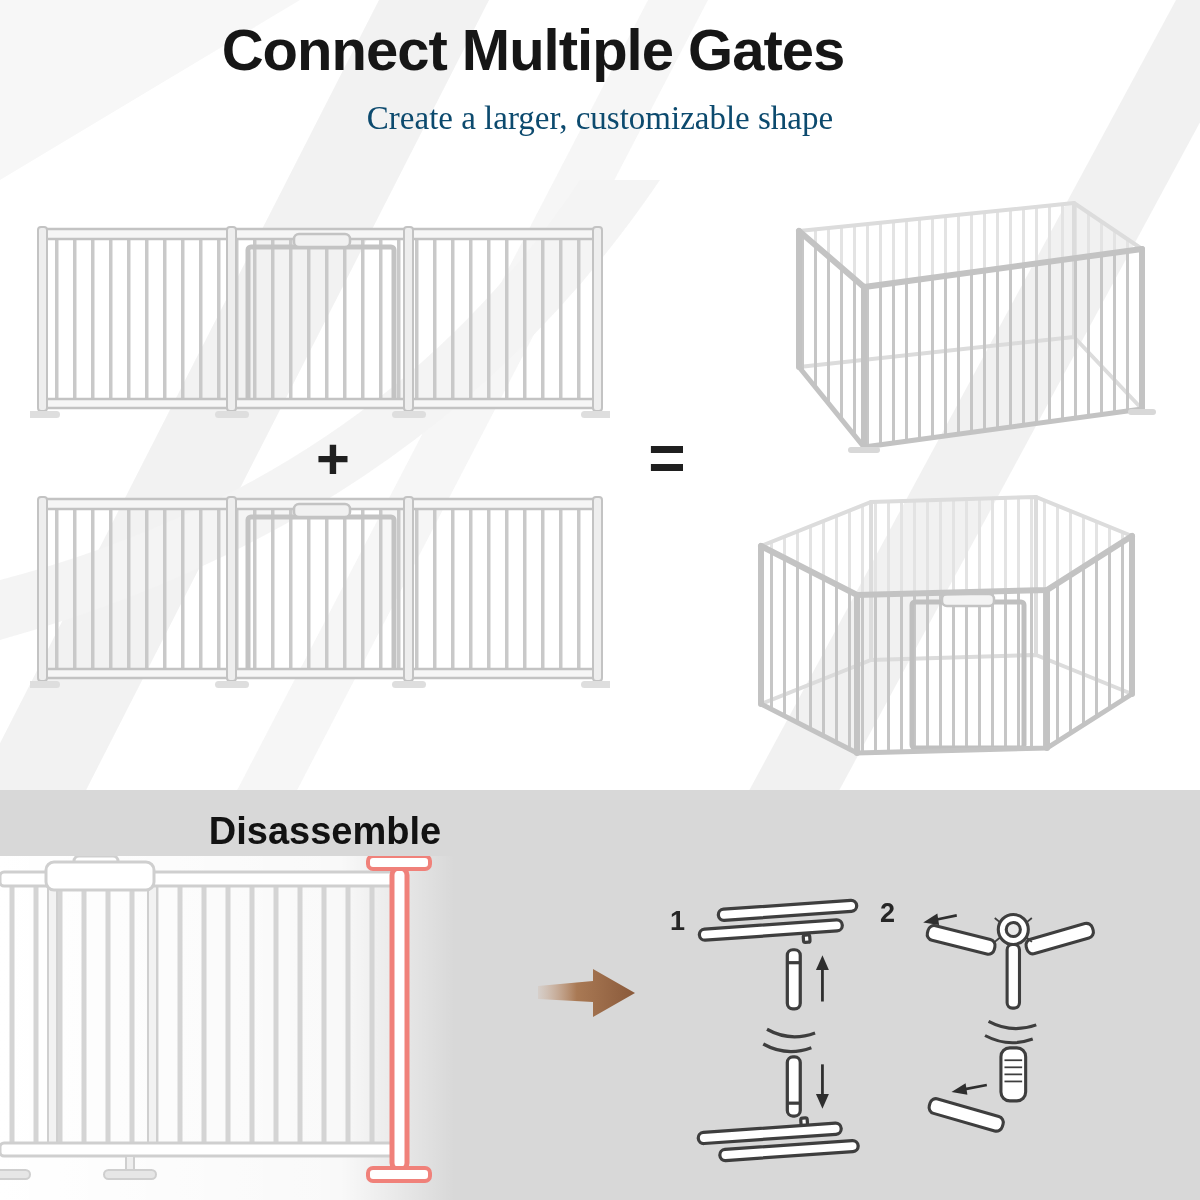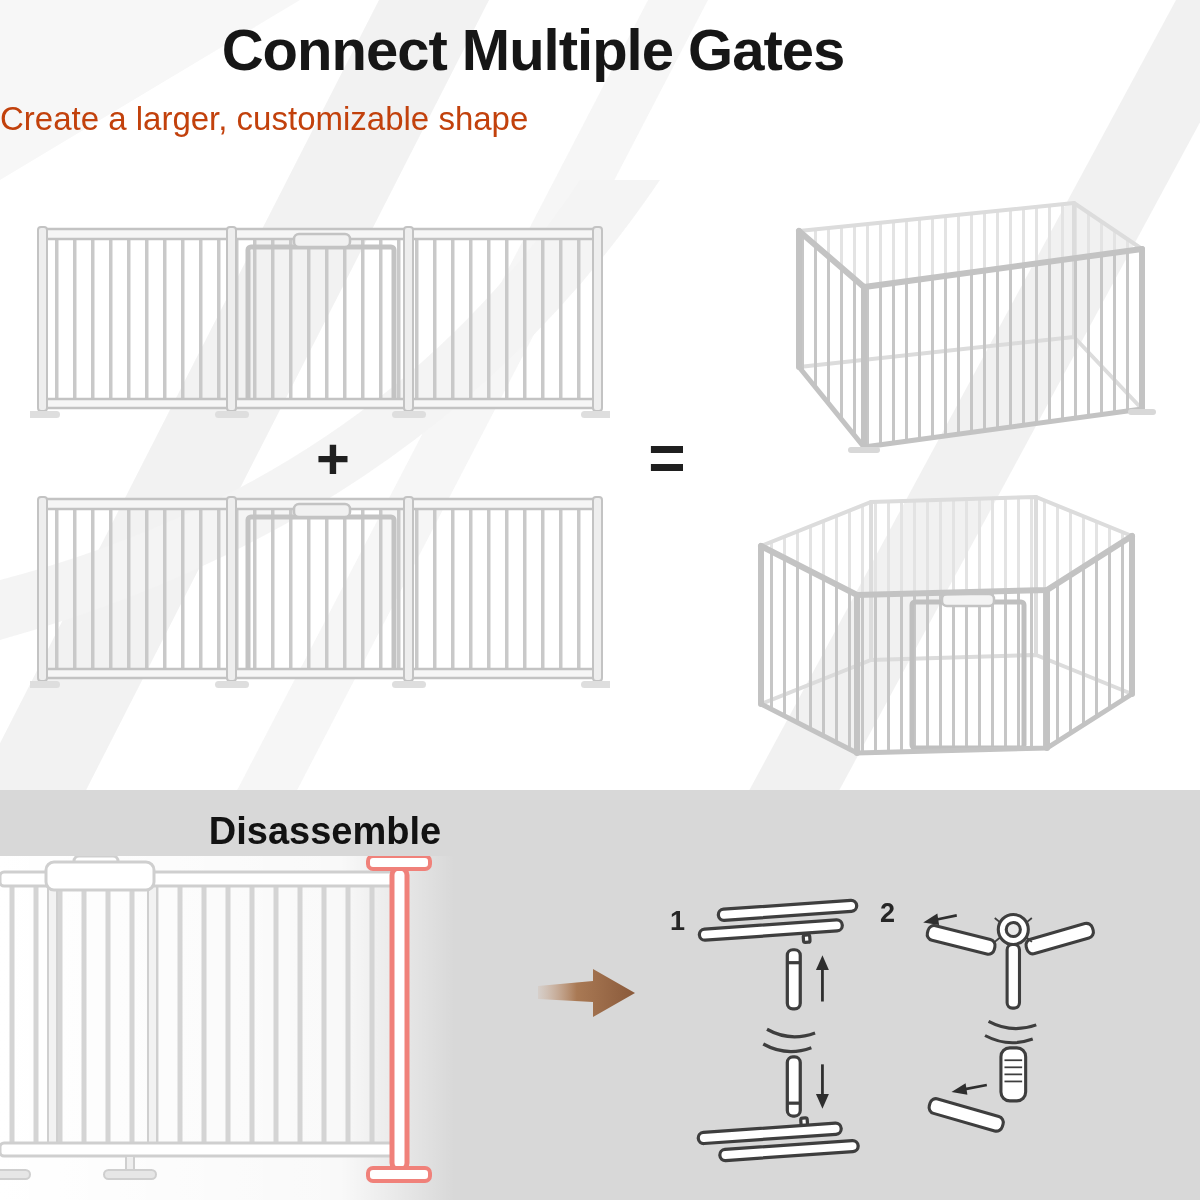--- a/index.html
+++ b/index.html
@@ -9,22 +9,22 @@
   }
   .abs{position:absolute;}
   .bg-deco{left:0;top:0;width:1200px;height:790px;pointer-events:none;}
   .title{
     left:0;top:16px;width:996px;text-align:center;
     font-size:58px;font-weight:800;letter-spacing:-1px;
     color:var(--title-text,#161616);
     margin-left:35px;
   }
   .subtitle{
-    left:0;top:100px;width:1200px;text-align:left;
-    font-size:33px;font-weight:500;color:#c2410c;
+    left:0;top:100px;width:1200px;text-align:center;
+    font-size:33px;font-weight:500;color:#0c4a6e;font-family:Liberation Serif, serif;
   }
   .op{
     font-weight:700;color:#1f1f1f;text-align:center;line-height:1;
   }
   .op-plus{left:300px;top:430px;width:66px;font-size:58px;}
   .op-eq{left:634px;top:426px;width:66px;font-size:64px;}
   .gate1{left:30px;top:213px;width:580px;height:217px;}
   .gate2{left:30px;top:483px;width:580px;height:217px;}
   .pen-rect{left:744px;top:189px;width:412px;height:283px;}
   .pen-hex{left:726px;top:478px;width:428px;height:298px;}

